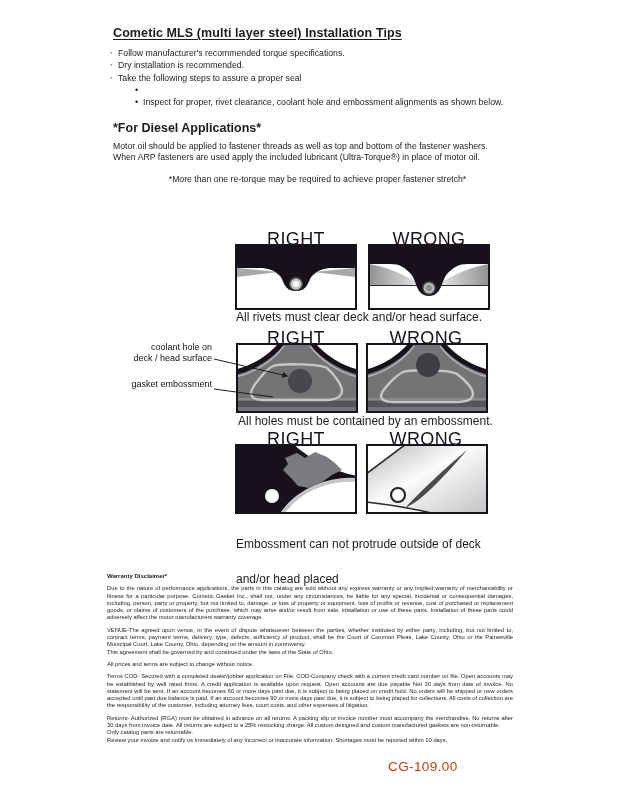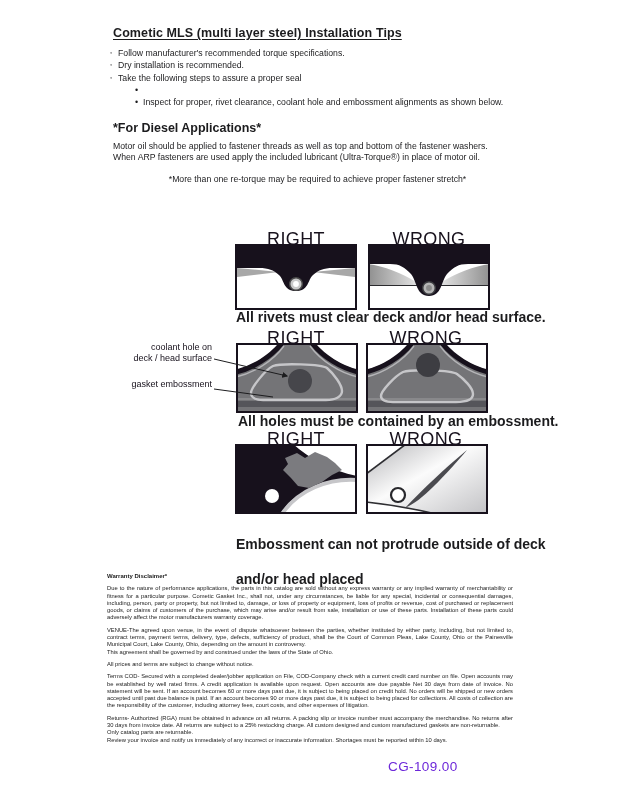--- a/index.html
+++ b/index.html
@@ -15,28 +15,28 @@
     text-underline-offset:2px; margin:0 0 7px 3px; letter-spacing:0.1px;
   }
   .bullet-row { display:flex; align-items:flex-start; font-size:8.7px; line-height:12.3px; white-space:pre; }
   .bullet-row .marker { width:8px; font-size:7px; line-height:12.3px; flex:none; }
   .bullet-row.sub { padding-left:25px; }
   .bullet-row.sub .marker { font-size:9px; }
   .diesel-heading { font-size:12.5px; font-weight:700; margin:13px 0 6px 3px; }
   .para { font-size:8.7px; line-height:11px; margin:0 0 6px 3px; white-space:pre; }
   .fig-label { position:absolute; font-size:18px; letter-spacing:0.4px; text-align:center; color:#17111c; }
   .figbox { position:absolute; display:block; }
-  .caption { position:absolute; font-size:14px; font-weight:700; line-height:11.5px; white-space:pre; }
+  .caption { position:absolute; font-size:12px; font-weight:400; line-height:11.5px; white-space:pre; }
   .ann { position:absolute; width:120px; text-align:right; font-size:9px; line-height:10.5px; color:#17111c; }
   .leader-overlay { position:absolute; left:115px; top:340px; pointer-events:none; }
   .legal { position:absolute; left:107px; top:573px; width:406px; font-size:5.8px; line-height:7.3px; color:#222; }
   .legal-heading { font-size:6px; font-weight:700; margin-bottom:5px; }
   .legal p { margin:0 0 5px 0; text-align:justify; }
   .legal p.tight { margin-top:-5px; }
-  .footer-code { position:absolute; left:388px; top:759px; font-size:13.5px; letter-spacing:0.4px; color:#6d28d9; }
+  .footer-code { position:absolute; left:388px; top:759px; font-size:13.5px; letter-spacing:0.4px; color:#c2410c; }
 </style>
 </head>
 <body>
 
 <div class="page">
 
   <div class="doc">
     <h1 class="title">Cometic MLS (multi layer steel) Installation Tips</h1>
 
     <div class="bullet-row">

